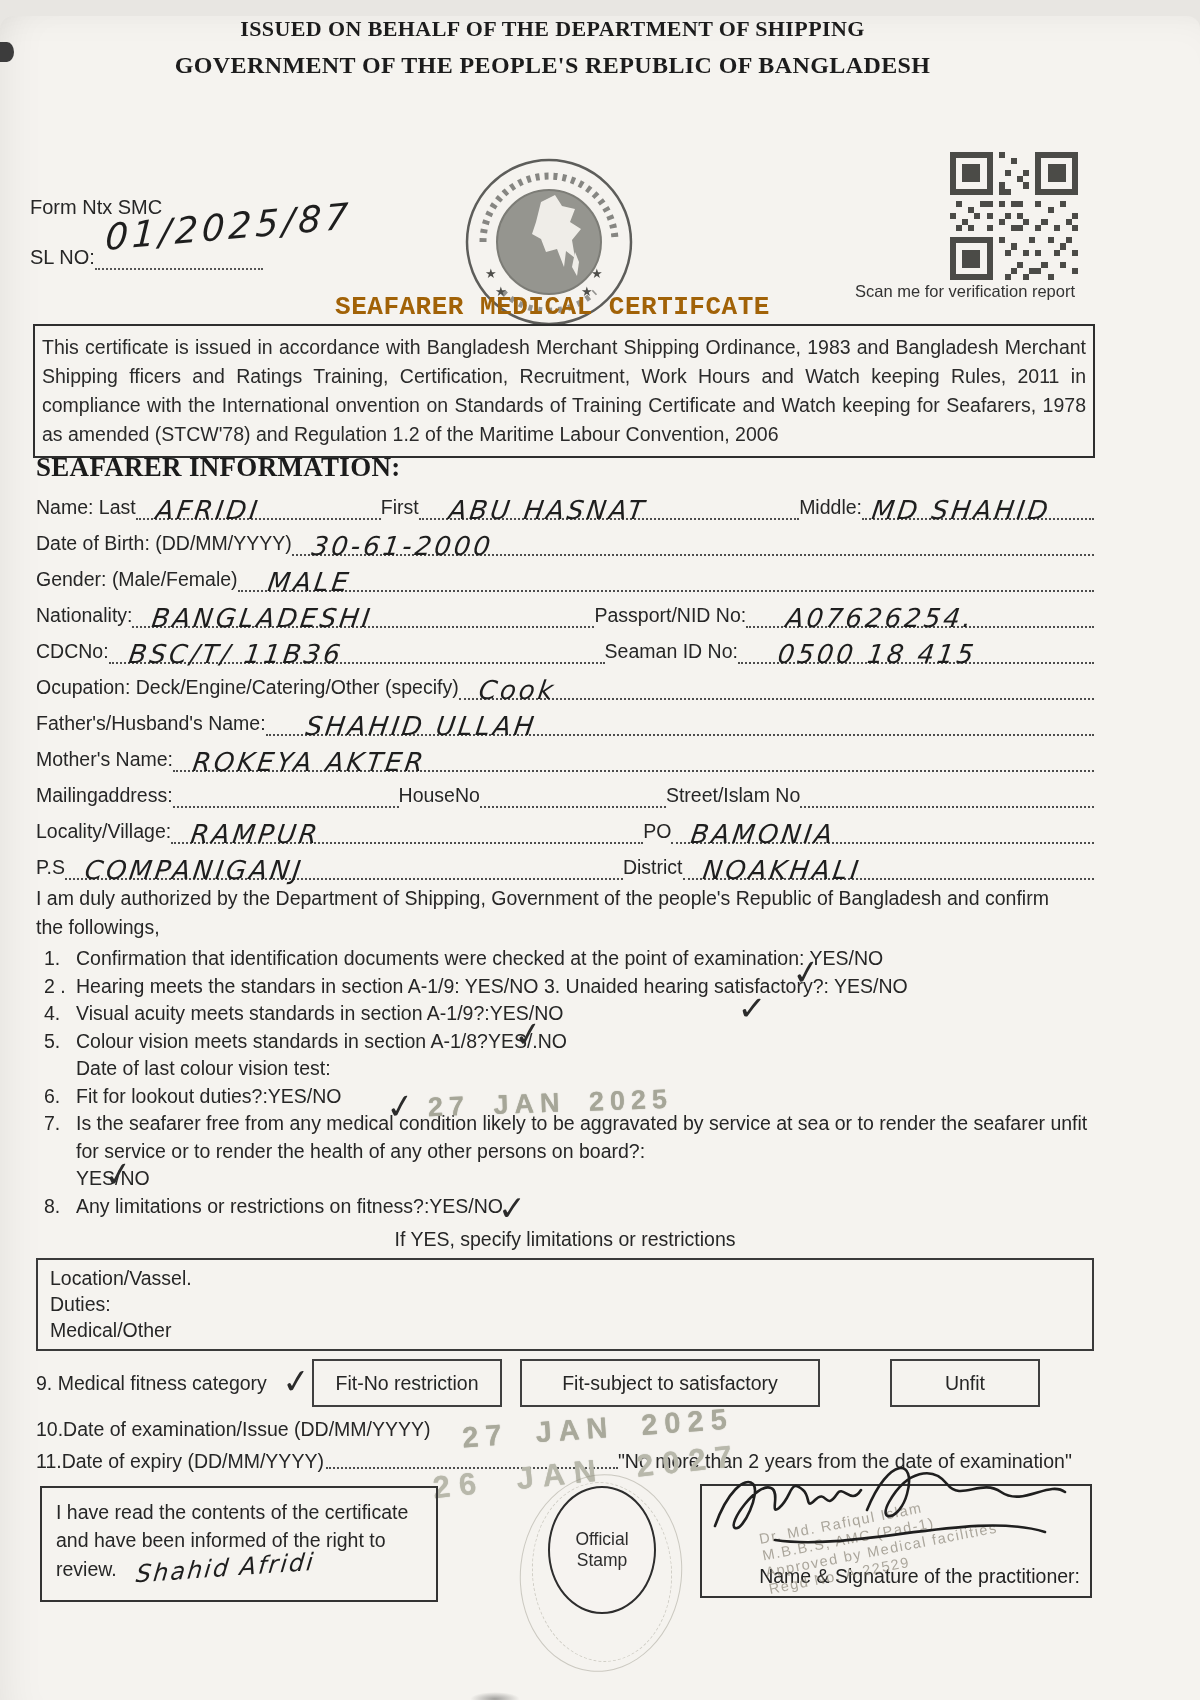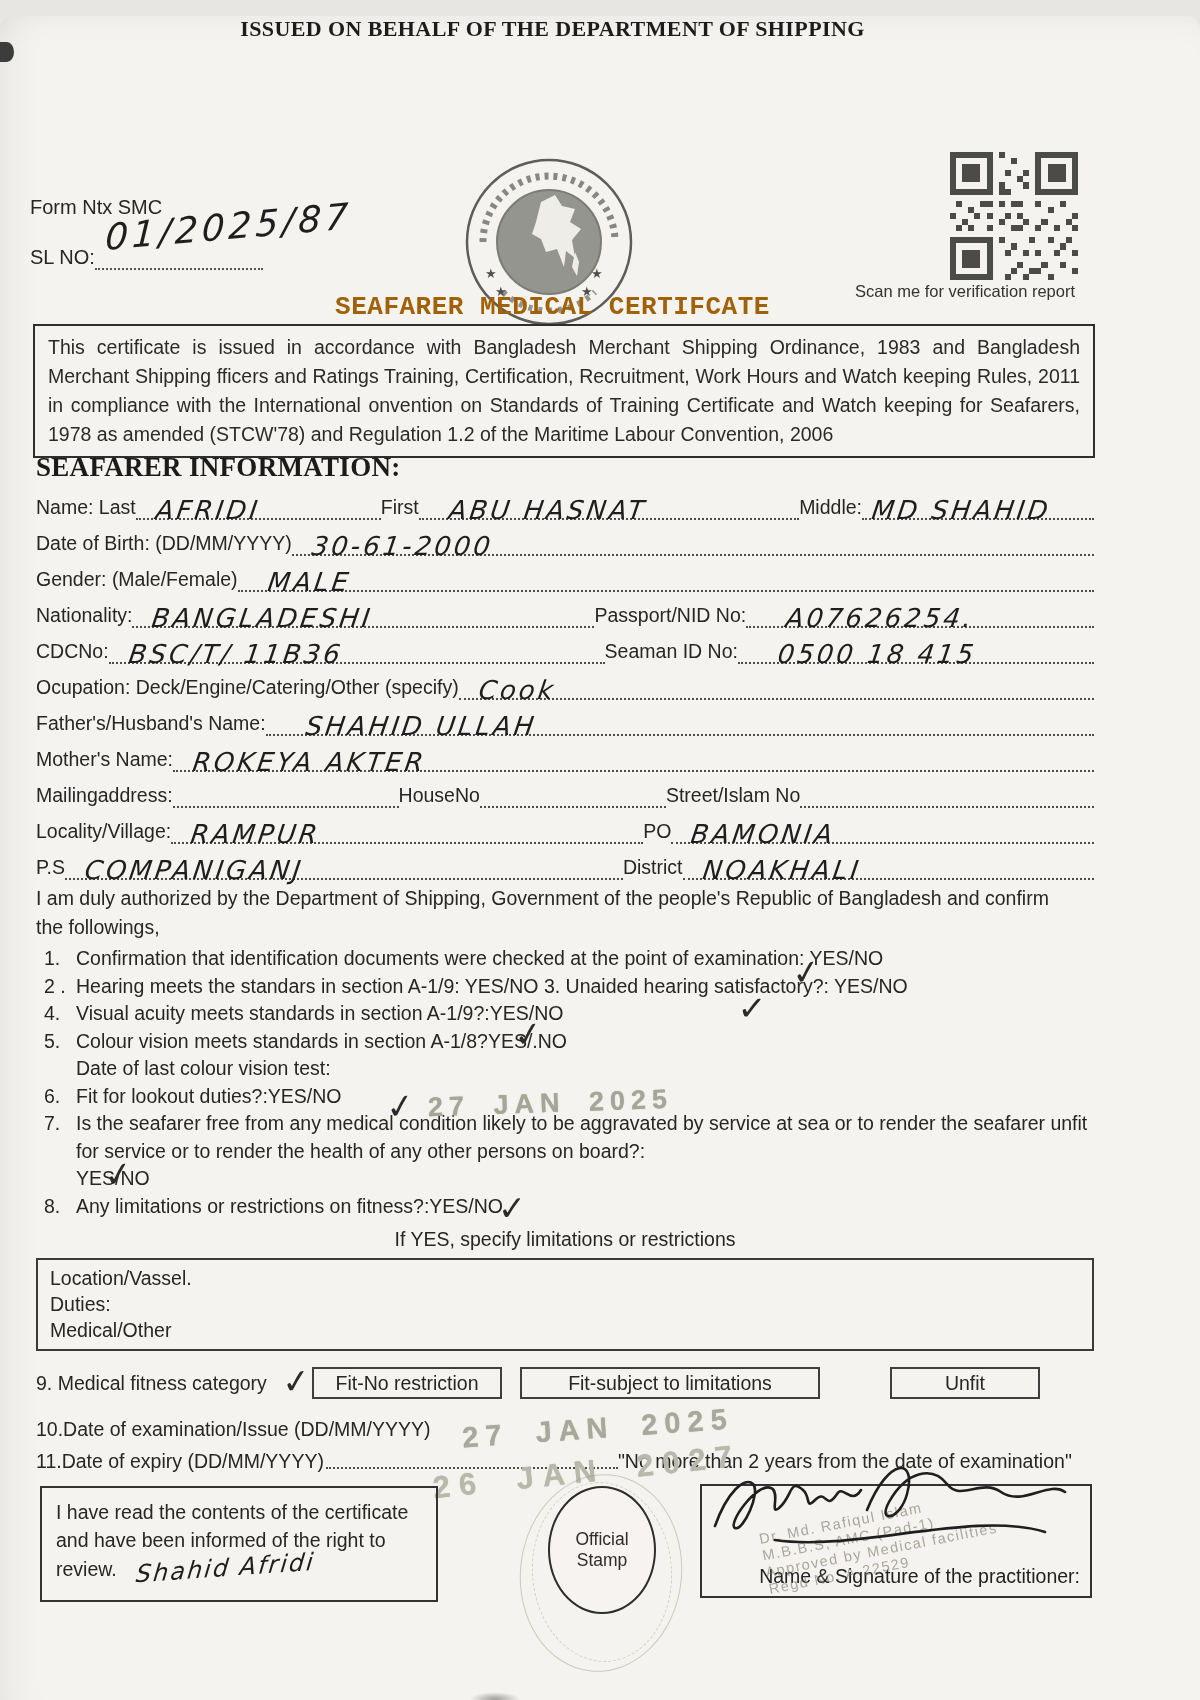--- a/index.html
+++ b/index.html
@@ -19,21 +19,21 @@
   .sl-dots{position:absolute;left:95px;top:252px;width:168px;border-bottom:2px dotted #555;}
   .hw{font-family:"DejaVu Sans",sans-serif;font-style:italic;color:#1e1e1e;letter-spacing:3px;}
   .sl-value{position:absolute;left:105px;top:190px;font-size:36px;transform:rotate(-5deg) skewX(-8deg);letter-spacing:4px;}
   .seal{position:absolute;left:463px;top:140px;}
   .qr{position:absolute;left:950px;top:136px;}
   .qr-caption{position:absolute;left:830px;top:266px;width:270px;text-align:center;font-size:16.5px;color:#333;}
   .doc-title{position:absolute;left:0;top:276px;width:1105px;text-align:center;
     font-family:Liberation Mono, monospace;font-weight:bold;font-size:26px;letter-spacing:.5px;color:#a16207;}
   
   .intro-box{position:absolute;left:33px;top:308px;width:1062px;box-sizing:border-box;
-    border:2px solid #2e2e2e;padding:7px 13px;font-size:19.5px;line-height:29px;text-align:justify;color:#2a2a2a;}
+    border:2px solid #2e2e2e;padding:7px 7px;font-size:19.5px;line-height:29px;text-align:justify;color:#2a2a2a;}
   
   .sec-title-serif{position:absolute;left:36px;top:436px;font-family:"Liberation Serif",serif;
     font-weight:bold;font-size:27px;letter-spacing:.3px;color:#1b1b1b;}
   .sf{position:absolute;left:36px;top:468px;width:1058px;}
   .frow{display:flex;align-items:flex-end;height:36px;font-size:19.5px;}
   .lbl{white-space:nowrap;padding-bottom:1px;}
   .fld{border-bottom:2px dotted #4c4c4c;position:relative;display:flex;align-items:flex-end;overflow:visible;}
   .fld .hw{font-size:26px;white-space:nowrap;margin-bottom:-5px;line-height:26px;transform:skewX(-8deg);}
   .grow{flex:1 1 auto;}
   .off10{margin-left:10px}.off20{margin-left:20px}.off30{margin-left:30px}.off40{margin-left:40px}
@@ -45,21 +45,21 @@
   .itm{display:flex;font-size:19.5px;line-height:27.5px;}
   .itm .n{flex:0 0 40px;padding-left:8px;box-sizing:border-box;}
   .itm .t{flex:1 1 auto;}
   .ifyes{margin-top:8px;text-align:center;font-size:19.5px;}
   .limit-box{margin-top:7px;border:2px solid #3a3a3a;padding:5px 12px;font-size:19.5px;line-height:25px;width:1058px;box-sizing:border-box;}
   .limit-box div{margin:1px 0;}
   .cat-row{margin-top:10px;display:flex;align-items:center;font-size:19.5px;height:44px;}
   .cat-label{flex:0 0 246px;white-space:nowrap;}
   .cat-tick{flex:0 0 30px;position:relative;}
   .cat-tick::before{content:"\2713";position:absolute;left:0;top:-22px;font-size:34px;color:#2b2b2b;transform:rotate(-6deg);font-family:"DejaVu Sans",sans-serif;}
-  .cat-box{border:2px solid #3f3f3f;height:32px;box-sizing:border-box;display:flex;align-items:center;justify-content:center;text-align:center;background:transparent;}
+  .cat-box{border:2px solid #3f3f3f;height:48px;box-sizing:border-box;display:flex;align-items:center;justify-content:center;text-align:center;background:transparent;}
   .cb1{width:190px;}
   .cb2{width:300px;margin-left:18px;}
   .cb3{width:150px;margin-left:70px;}
   .row10{margin-top:13px;font-size:19.5px;}
   .row11{margin-top:9px;font-size:19.5px;display:flex;align-items:flex-end;}
   .row11 .dots{width:292px;border-bottom:2px dotted #4c4c4c;margin:0 0 4px 2px;}
   
   .tick{position:absolute;width:30px;height:36px;pointer-events:none;}
   .tick::before{content:"\2713";font-size:34px;color:#2b2b2b;font-family:"DejaVu Sans",sans-serif;display:block;transform:rotate(-8deg);}
   .tk1{left:792px;top:936px;}
@@ -93,20 +93,21 @@
 </style>
 </head>
 <body>
 
 <div class="page">
 
   <div class="corner-mark"></div>
 
   <div class="hdr">
     <div class="l1">ISSUED ON BEHALF OF THE DEPARTMENT OF SHIPPING</div>
+    <div class="l2">GOVERNMENT OF THE PEOPLE'S REPUBLIC OF BANGLADESH</div>
   </div>
 
   <div class="form-no">Form Ntx SMC</div>
   <div class="sl-label">SL NO:</div>
   <div class="sl-dots"></div>
   <div class="sl-value hw">01/2025/87</div>
 
   <div class="seal">
     <svg width="172" height="172" viewBox="0 0 172 172">
       <circle cx="86" cy="86" r="82" fill="none" stroke="#5d5d5a" stroke-width="2.5"></circle>
@@ -345,21 +346,21 @@
     <div class="ifyes">If YES, specify limitations or restrictions</div>
     <div class="limit-box">
       <div>Location/Vassel.</div>
       <div>Duties:</div>
       <div>Medical/Other</div>
     </div>
     <div class="cat-row">
       <span class="cat-label">9.  Medical fitness category</span>
       <span class="cat-tick"></span>
       <span class="cat-box cb1">Fit-No restriction</span>
-      <span class="cat-box cb2">Fit-subject to limitations</span>
+      <span class="cat-box cb2">Fit-subject to satisfactory</span>
       <span class="cat-box cb3">Unfit</span>
     </div>
     <div class="row10">10.Date of examination/Issue (DD/MM/YYYY)</div>
     <div class="row11">
       <span>11.Date of expiry (DD/MM/YYYY)</span>
       <span class="dots"></span>
       <span>"No more than 2 years from the date of examination"</span>
     </div>
   </div>
 

